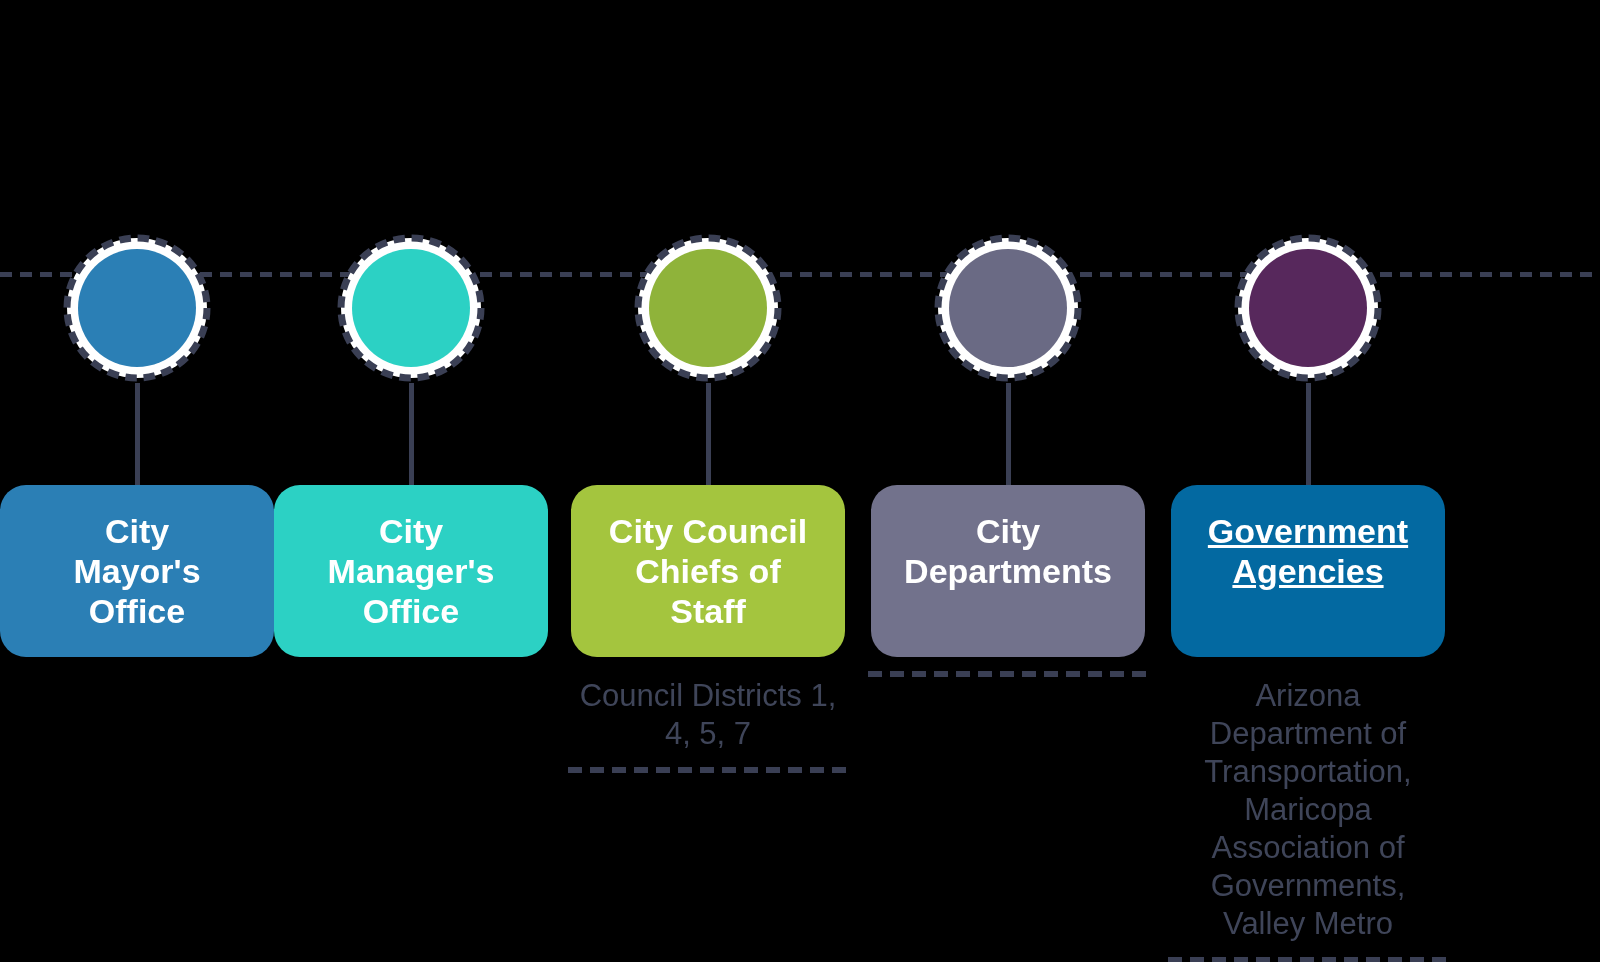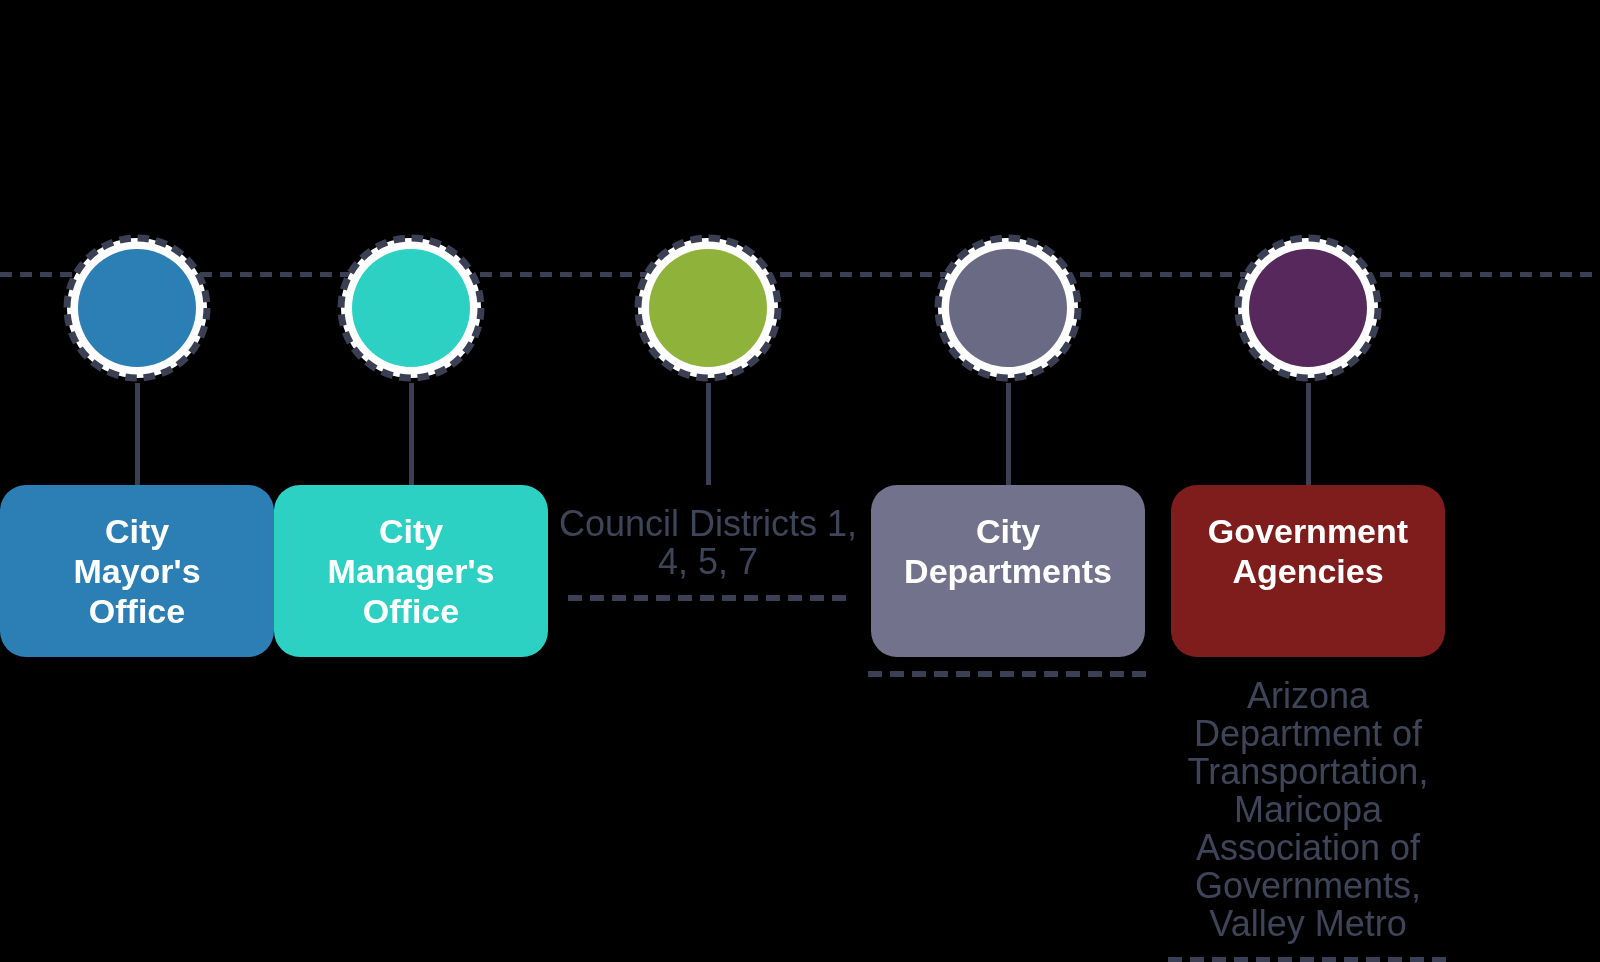--- a/index.html
+++ b/index.html
@@ -79,21 +79,21 @@
     color: var(--white, #ffffff);
     font-size: 34px;
     font-weight: 700;
     line-height: 40px;
   }
   .subtext {
     margin-top: 20px;
     width: 330px;
     text-align: center;
     color: var(--subtext, #3f4559);
-    font-size: 36px;
+    font-size: 31px;
     line-height: 38px;
   }
   .sub-divider {
     margin-top: 14px;
     width: 280px;
     height: 6px;
     background: repeating-linear-gradient(
       to right,
       var(--dash, #3a3f54) 0 14px,
       transparent 14px 22px
@@ -131,20 +131,23 @@
         <div>City<br>Manager's<br>Office</div>
       </div>
     </div>
 
     <div class="column">
       <svg class="node" width="150" height="150" viewBox="0 0 150 150">
         <circle class="ring" cx="75" cy="75" r="70"></circle>
         <circle cx="75" cy="75" r="59" fill="#8fb33a"></circle>
       </svg>
       <div class="connector"></div>
+      <div class="box" style="background: rgb(164, 197, 62);">
+        <div>City Council<br>Chiefs of<br>Staff</div>
+      </div>
       <div class="subtext">Council Districts 1,<br>4, 5, 7</div>
       <div class="sub-divider"></div>
     </div>
 
     <div class="column">
       <svg class="node" width="150" height="150" viewBox="0 0 150 150">
         <circle class="ring" cx="75" cy="75" r="70"></circle>
         <circle cx="75" cy="75" r="59" fill="#6a6a84"></circle>
       </svg>
       <div class="connector"></div>
@@ -153,21 +156,21 @@
       </div>
       <div class="sub-divider"></div>
     </div>
 
     <div class="column">
       <svg class="node" width="150" height="150" viewBox="0 0 150 150">
         <circle class="ring" cx="75" cy="75" r="70"></circle>
         <circle cx="75" cy="75" r="59" fill="#57285c"></circle>
       </svg>
       <div class="connector"></div>
-      <div class="box" style="background: #7f1d1d;">
+      <div class="box" style="background: #0369a1; text-decoration: underline;">
         <div>Government<br>Agencies</div>
       </div>
       <div class="subtext">Arizona<br>Department of<br>Transportation,<br>Maricopa<br>Association of<br>Governments,<br>Valley Metro</div>
       <div class="sub-divider"></div>
     </div>
 
   </div>
 </div>
 
 </body></html>

